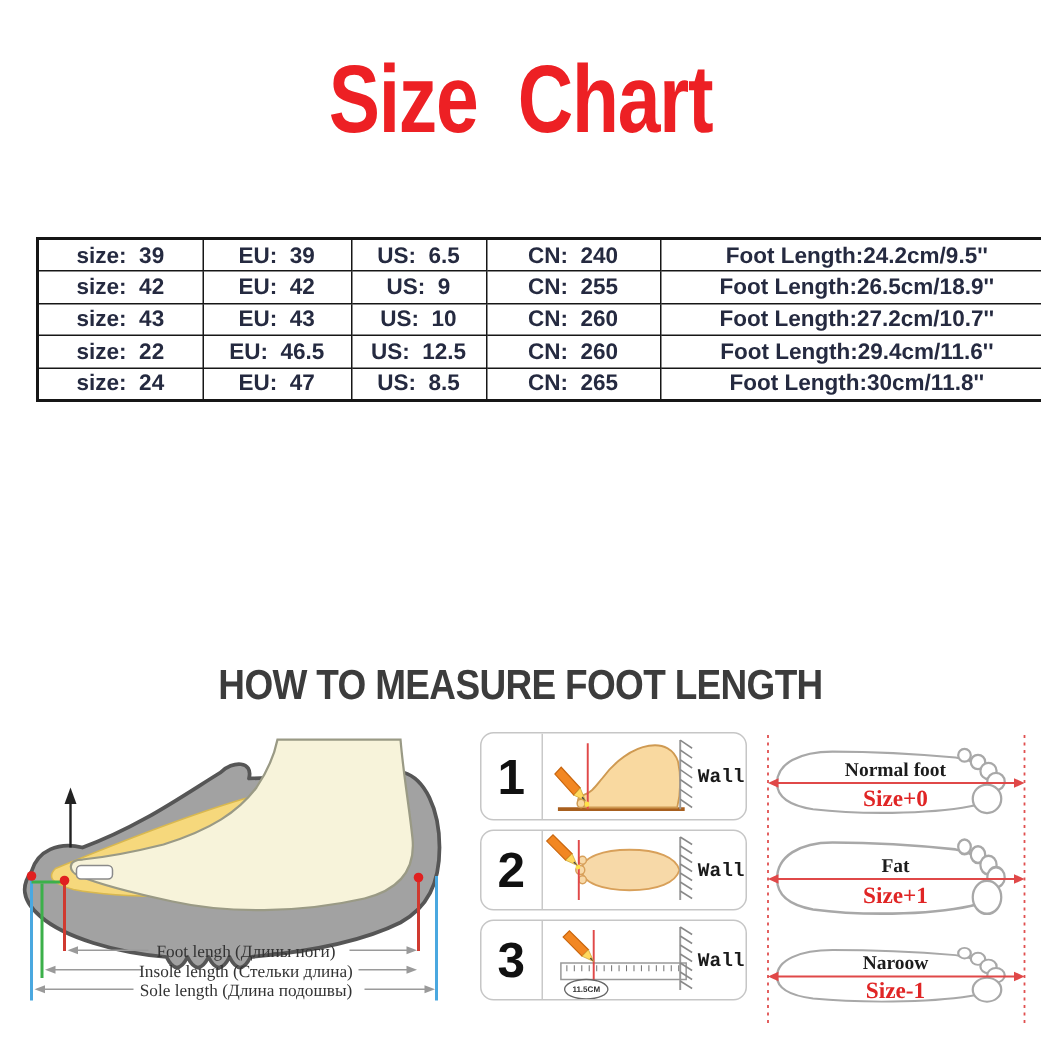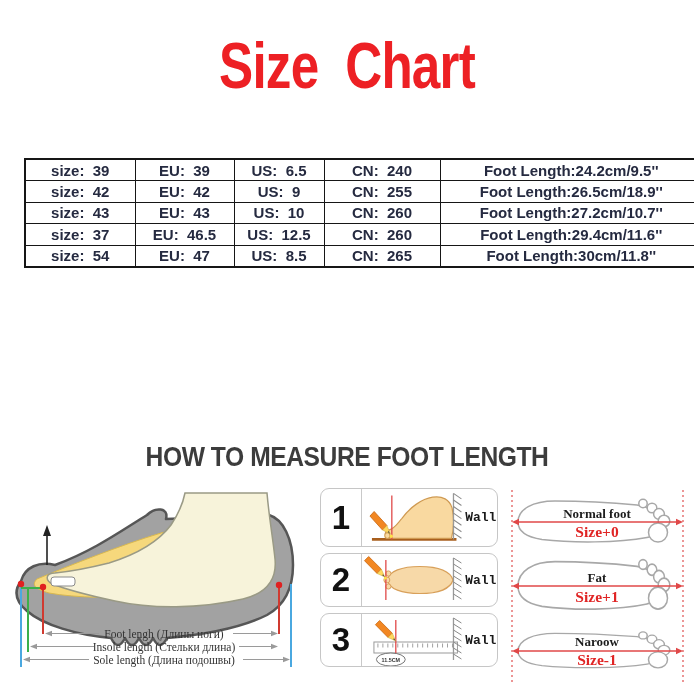--- a/index.html
+++ b/index.html
@@ -75,28 +75,28 @@
         <td>Foot Length:26.5cm/18.9''</td>
       </tr>
       <tr>
         <td>size:  43</td>
         <td>EU:  43</td>
         <td>US:  10</td>
         <td>CN:  260</td>
         <td>Foot Length:27.2cm/10.7''</td>
       </tr>
       <tr>
-        <td>size:  37</td>
+        <td>size:  22</td>
         <td>EU:  46.5</td>
         <td>US:  12.5</td>
         <td>CN:  260</td>
         <td>Foot Length:29.4cm/11.6''</td>
       </tr>
       <tr>
-        <td>size:  54</td>
+        <td>size:  24</td>
         <td>EU:  47</td>
         <td>US:  8.5</td>
         <td>CN:  265</td>
         <td>Foot Length:30cm/11.8''</td>
       </tr>
     </tbody>
   </table>
 
   <div class="measure-heading">HOW TO MEASURE FOOT LENGTH</div>
 

